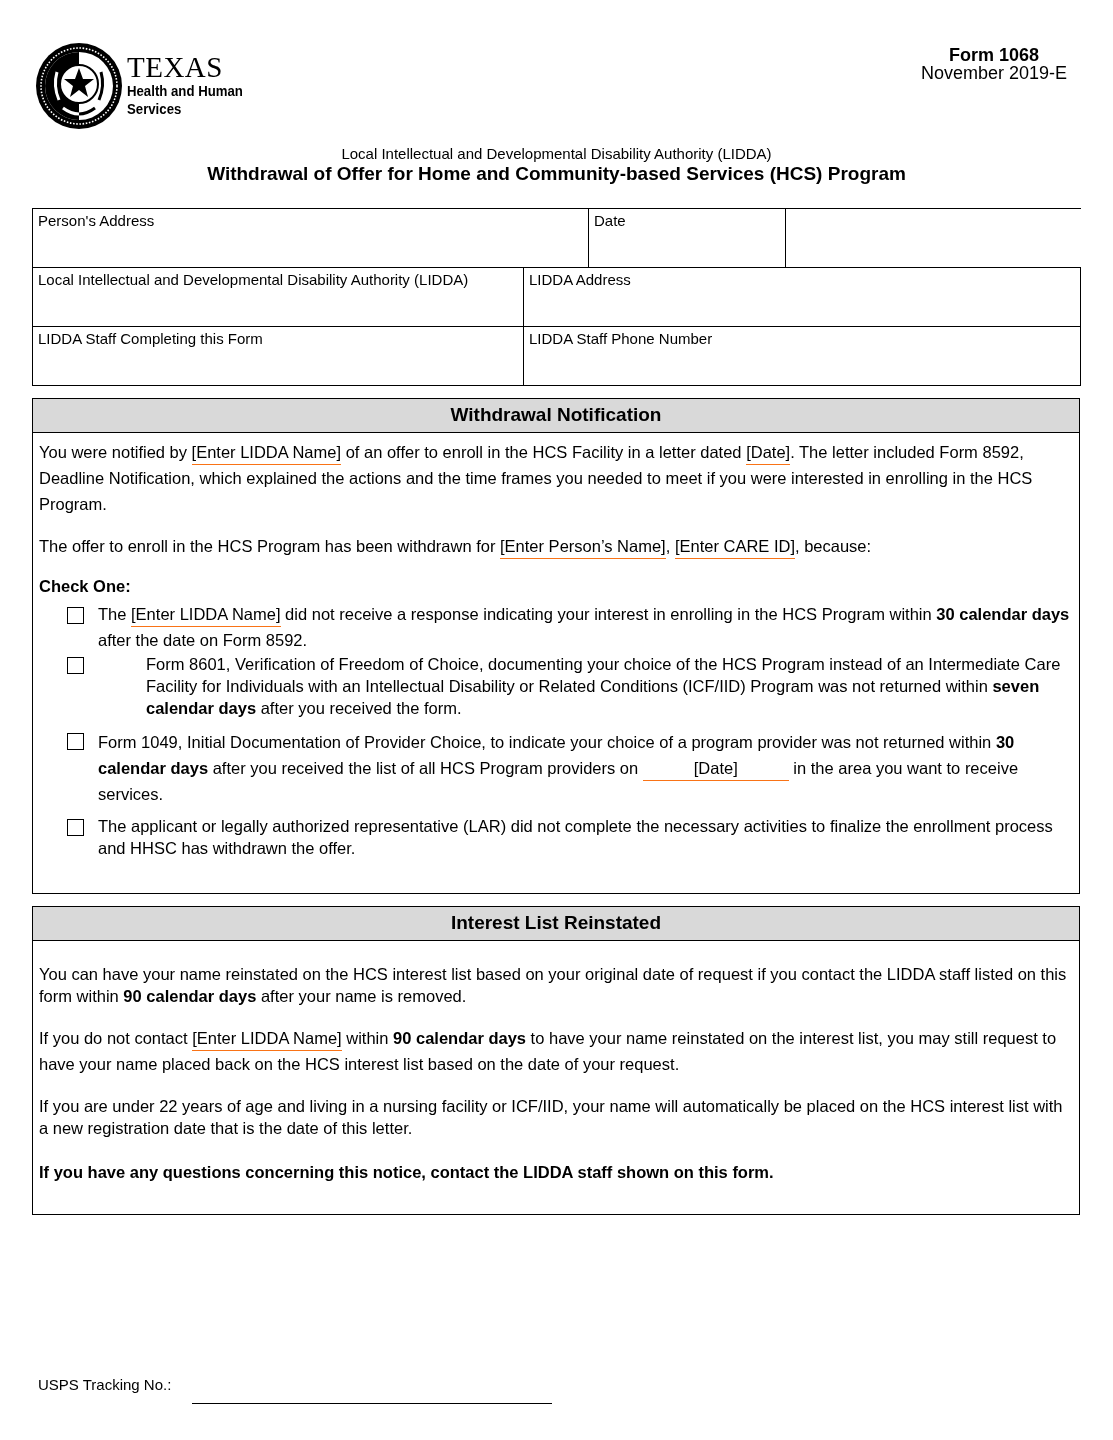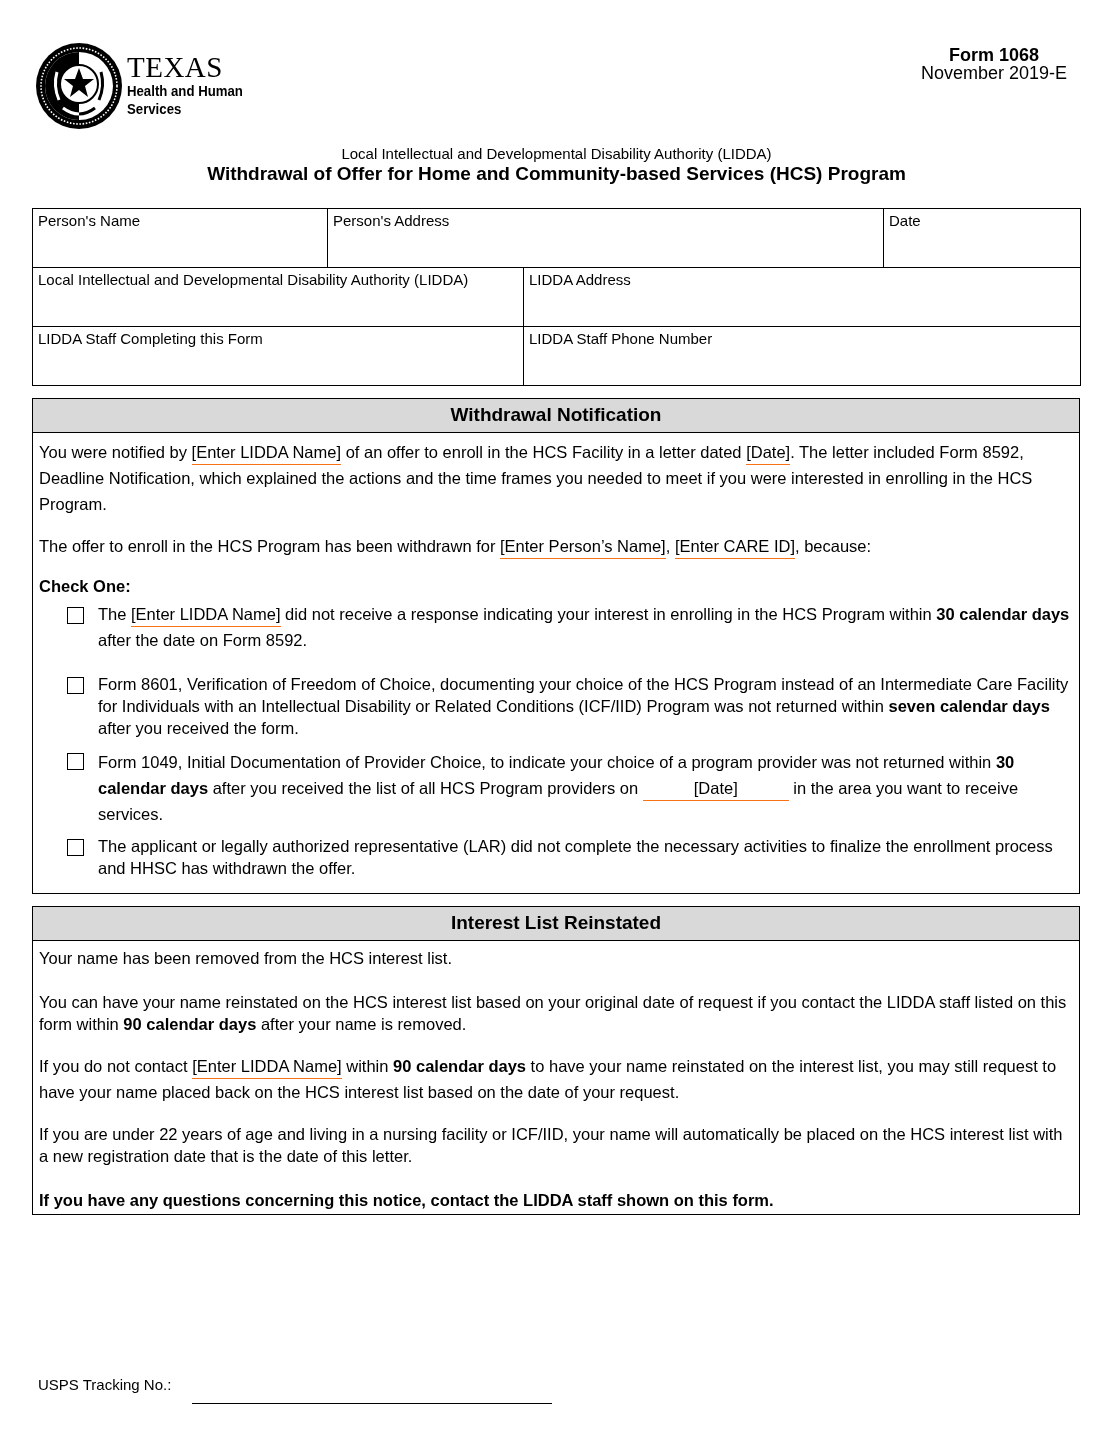--- a/index.html
+++ b/index.html
@@ -68,23 +68,20 @@
 <div class="form-id">
   <div class="num">Form 1068</div>
   <div>November 2019-E</div>
 </div>
 
 <div class="subtitle">Local Intellectual and Developmental Disability Authority (LIDDA)</div>
 <div class="title">Withdrawal of Offer for Home and Community-based Services (HCS) Program</div>
 
 <div class="grid">
   <div class="grow">
-    <div class="gcell" style="width:295px">
-      <div>Person's Name</div>
-    </div>
     <div class="gcell" style="width:556px">
       <div>Person's Address</div>
     </div>
     <div class="gcell" style="width:197px">
       <div>Date</div>
     </div>
   </div>
   <div class="grow">
     <div class="gcell" style="width:491px">
       <div>Local Intellectual and Developmental Disability Authority (LIDDA)</div>
@@ -112,41 +109,40 @@
     <p class="p" style="margin-top:16px;">
       <span>The offer to enroll in the HCS Program has been withdrawn for </span><span class="fill">[Enter Person’s Name]</span><span>, </span><span class="fill">[Enter CARE ID]</span><span>, because:</span>
     </p>
     <p class="p" style="margin-top:14px; font-weight:bold;">Check One:</p>
 
     <div class="chk-row" style="margin-top:2px;">
       <span class="chk"></span>
       <span class="chk-text"><span>The </span><span class="fill">[Enter LIDDA Name]</span><span> did not receive a response indicating your interest in enrolling in the HCS Program within </span><b>30 calendar days</b><span> after the date on Form 8592.</span></span>
     </div>
 
-    <div class="chk-row" style="margin-top:20px; line-height:22px;">
+    <div class="chk-row" style="margin-top:0; line-height:22px;gap:48px;">
       <span class="chk" style="margin-top:4px;"></span>
       <span class="chk-text"><span>Form 8601, Verification of Freedom of Choice, documenting your choice of the HCS Program instead of an Intermediate Care Facility for Individuals with an Intellectual Disability or Related Conditions (ICF/IID) Program was not returned within </span><b>seven calendar days</b><span> after you received the form.</span></span>
     </div>
 
     <div class="chk-row" style="margin-top:10px;">
       <span class="chk" style="margin-top:4px;"></span>
       <span class="chk-text"><span>Form 1049, Initial Documentation of Provider Choice, to indicate your choice of a program provider was not returned within </span><b>30 calendar days</b><span> after you received the list of all HCS Program providers on </span><span class="fill fill-wide" style="min-width:146px;">[Date]</span><span> in the area you want to receive services.</span></span>
     </div>
 
     <div class="chk-row" style="margin-top:8px; line-height:22px;">
       <span class="chk" style="margin-top:4px;"></span>
       <span class="chk-text"><span>The applicant or legally authorized representative (LAR) did not complete the necessary activities to finalize the enrollment process and HHSC has withdrawn the offer.</span></span>
     </div>
   </div>
 </div>
 
 <div class="section" style="top:906px; height:309px;">
   <div class="sec-head">Interest List Reinstated</div>
   <div class="sec-body" style="line-height:22px;">
-    <p class="p" style="margin-top:6px;">Your name has been removed from the HCS interest list.</p>
     <p class="p" style="margin-top:22px;">
       <span>You can have your name reinstated on the HCS interest list based on your original date of request if you contact the LIDDA staff listed on this form within </span><b>90 calendar days</b><span> after your name is removed.</span>
     </p>
     <p class="p" style="margin-top:18px; line-height:26px;">
       <span>If you do not contact </span><span class="fill">[Enter LIDDA Name]</span><span> within </span><b>90 calendar days</b><span> to have your name reinstated on the interest list, you may still request to have your name placed back on the HCS interest list based on the date of your request.</span>
     </p>
     <p class="p" style="margin-top:18px;">If you are under 22 years of age and living in a nursing facility or ICF/IID, your name will automatically be placed on the HCS interest list with a new registration date that is the date of this letter.</p>
     <p class="p" style="margin-top:22px; font-weight:bold;">If you have any questions concerning this notice, contact the LIDDA staff shown on this form.</p>
   </div>
 </div>

